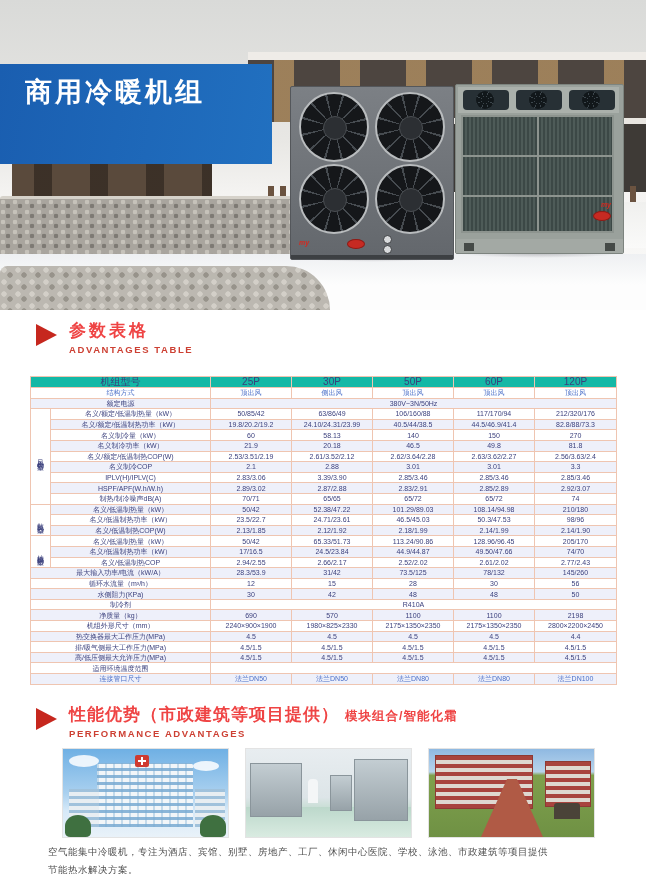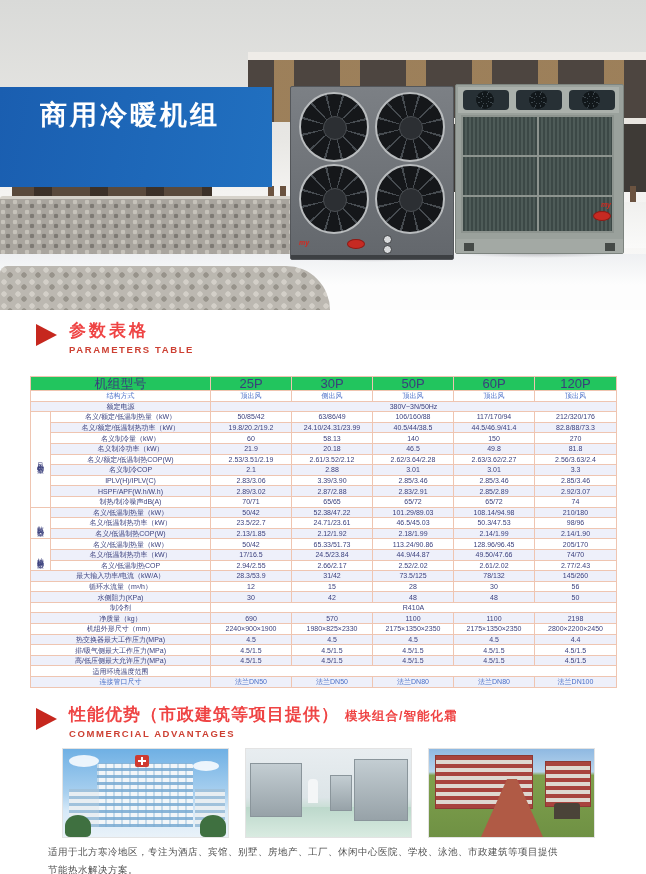--- a/index.html
+++ b/index.html
@@ -26,23 +26,23 @@
       background-size:12px 10px;}
   .pebbles{position:absolute;left:0;top:266px;width:330px;height:44px;opacity:.9;
       background-color:#b5b1a9;
       background-image:radial-gradient(circle at 4px 4px,#cfcbc3 2.4px,transparent 3px),
                        radial-gradient(circle at 10px 9px,#8d887f 2.4px,transparent 3px);
       background-size:14px 12px;border-radius:10px 60px 0 0;}
   .snow-fg{position:absolute;left:0;top:254px;width:646px;height:56px;
       background:linear-gradient(#eef0f2,#fdfdfd 55%);}
 
   
-  .banner{position:absolute;left:0;top:87px;width:272px;height:100px;z-index:9;
+  .banner{position:absolute;left:0;top:64px;width:272px;height:100px;z-index:9;
       background:linear-gradient(100deg,#1a5eb0,#2170c0);color:#fff;box-sizing:border-box;
-      padding:12px 0 0 40px;font-family:Liberation Serif, serif;}
+      padding:12px 0 0 25px;font-family:Liberation Serif, serif;}
   .banner .cn{font-size:27px;font-weight:bold;letter-spacing:3px;line-height:1.2;}
   .banner .en{font-size:13px;font-weight:bold;letter-spacing:.4px;line-height:1.3;margin-top:6px;}
 
   
   .unitA{position:absolute;left:290px;top:86px;width:162px;height:172px;z-index:5;
       background:linear-gradient(#7c8085,#63676c);border:1px solid #54575b;border-radius:2px;}
   .fan{position:absolute;width:70px;height:70px;border-radius:50%;
       background:repeating-conic-gradient(#15171a 0deg 14deg,#464b50 14deg 18deg,#15171a 18deg 30deg);
       border:2px solid #b9bcbe;box-sizing:border-box;}
   .fan .hub{position:absolute;left:33%;top:33%;width:34%;height:34%;border-radius:50%;
@@ -81,21 +81,21 @@
   .sec .cn .sub{font-size:12.5px;letter-spacing:1px;margin-left:6px;margin-top:15px;}
   .sec .en{color:#cd4033;font-size:9.5px;font-weight:bold;letter-spacing:1.6px;margin-top:3px;}
   .sec1{top:322px;} .sec2{top:706px;}
   .sec2 .cn{letter-spacing:1px;}
 
   
   .tblwrap{position:absolute;left:30px;top:376px;width:586px;}
   table.params{border-collapse:collapse;table-layout:fixed;width:586px;font-size:7px;color:#3a3f7c;}
   table.params td{border:1px solid #efc5b1;height:9.6px;padding:0 1px;text-align:center;
       overflow:hidden;white-space:nowrap;line-height:1;}
-  tr.hdr td{background:#22c55e;font-size:13px;}
+  tr.hdr td{background:#14b8a6;font-size:10px;}
   tr.odd td{background:#eef0fa;}
   tr.even td{background:#ffffff;}
   td.grp{background:#ffffff !important;writing-mode:vertical-rl;text-orientation:upright;
       letter-spacing:1px;padding:1px 0;white-space:normal;line-height:1.15;}
   td.blue,.blue{color:#4a6fc8 !important;}
 
   
   .photo{position:absolute;top:748px;width:165px;height:88px;overflow:hidden;border:1px solid #e3e3e3;}
   .p1{left:62px;background:linear-gradient(#6fb0e4 0%,#a9d0ef 50%,#d6e9f8 70%,#e9f2f9 100%);}
   .p1 .cloud{position:absolute;background:#fff;border-radius:50%;opacity:.85;}
@@ -195,21 +195,21 @@
 
     <div class="banner">
       <div class="cn">商用冷暖机组</div>
     </div>
   </div>
 
   <div class="sec sec1">
     <div class="tri"></div>
     <div class="txt">
       <div class="cn">参数表格</div>
-      <div class="en">PARAMETERS TABLE</div>
+      <div class="en">ADVANTAGES TABLE</div>
     </div>
   </div>
 
   <div class="tblwrap">
     <table class="params">
       <colgroup>
         <col style="width:20px">
           <col style="width:160px">
         <col style="width:81px">
           <col style="width:81px">
@@ -444,21 +444,21 @@
         </tbody>
     </table>
   </div>
 
   <div class="sec sec2">
     <div class="tri"></div>
     <div class="txt">
       <div class="cn">
         <span>性能优势（市政建筑等项目提供）</span><span class="sub">模块组合/智能化霜</span>
       </div>
-      <div class="en">COMMERCIAL ADVANTAGES</div>
+      <div class="en">PERFORMANCE ADVANTAGES</div>
     </div>
   </div>
 
   <div class="photo p1">
     <div class="cloud" style="left:6px;top:6px;width:30px;height:12px"></div>
     <div class="cloud" style="left:130px;top:12px;width:26px;height:10px"></div>
     <div class="tower"></div>
     <div class="wing" style="left:6px"></div>
     <div class="wing" style="left:132px"></div>
     <div class="cross"></div>
@@ -473,17 +473,17 @@
     <div class="person"></div>
   </div>
   <div class="photo p3">
     <div class="block" style="left:6px;width:96px"></div>
     <div class="block" style="left:116px;width:44px;top:12px;height:44px"></div>
     <div class="path"></div>
     <div class="gazebo"></div>
   </div>
 
   <div class="footer">
-    <div>适用于北方寒冷地区，专注为酒店、宾馆、别墅、房地产、工厂、休闲中心医院、学校、泳池、市政建筑等项目提供</div>
+    <div>空气能集中冷暖机，专注为酒店、宾馆、别墅、房地产、工厂、休闲中心医院、学校、泳池、市政建筑等项目提供</div>
     <div>节能热水解决方案。</div>
   </div>
 
 </div>
 
 </body></html>

